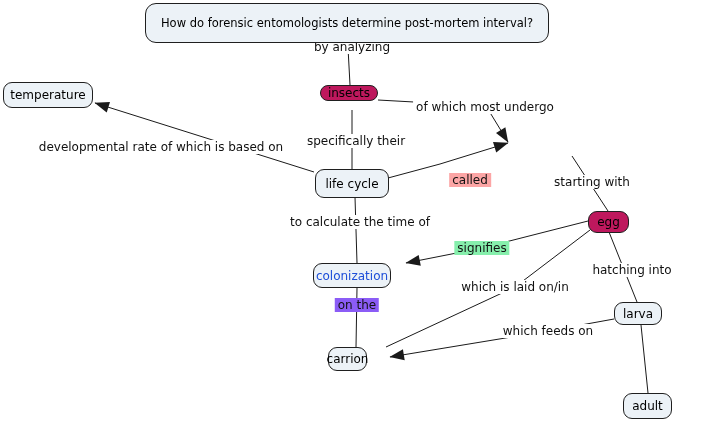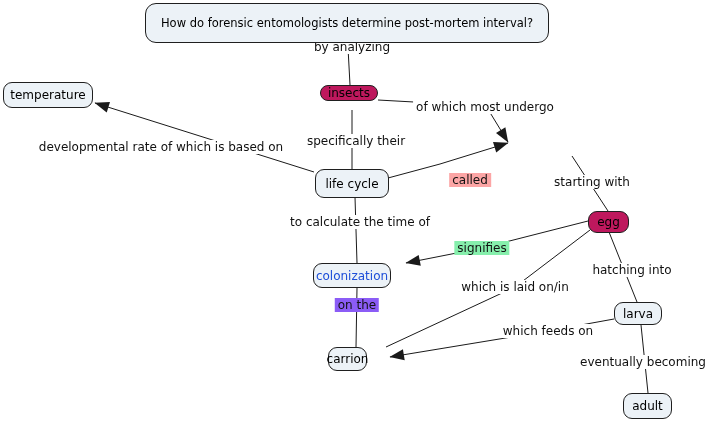--- a/index.html
+++ b/index.html
@@ -72,21 +72,20 @@
     <div class="edge-label" data-name="linking-phrase-insects-life-cycle" style="left: 356px; top: 141px; background: rgb(255, 255, 255);">specifically their</div>
     <div class="edge-label" data-name="linking-phrase-life-cycle-temperature" style="left: 161px; top: 127px; background: rgb(255, 255, 255); margin-top: 20px;">developmental rate of which is based on</div>
     <div class="edge-label" data-name="linking-phrase-life-cycle-metamorphosis" style="left: 440px; top: 180px; background: #fca5a5; margin-left: 30px;">called</div>
     <div class="edge-label" data-name="linking-phrase-metamorphosis-egg" style="left: 592px; top: 182px; background: rgb(255, 255, 255);">starting with</div>
     <div class="edge-label" data-name="linking-phrase-life-cycle-colonization" style="left: 360px; top: 222px; background: rgb(255, 255, 255);">to calculate the time of</div>
     <div class="edge-label" data-name="linking-phrase-egg-colonization" style="left: 482px; top: 248px; background: #86efac;">signifies</div>
     <div class="edge-label" data-name="linking-phrase-egg-carrion" style="left: 515px; top: 287px; background: rgb(255, 255, 255);">which is laid on/in</div>
     <div class="edge-label" data-name="linking-phrase-egg-larva" style="left: 632px; top: 270px; background: rgb(255, 255, 255);">hatching into</div>
     <div class="edge-label" data-name="linking-phrase-colonization-carrion" style="left: 357px; top: 305px; background: #8b5cf6;">on the</div>
     <div class="edge-label" data-name="linking-phrase-larva-carrion" style="left: 548px; top: 331px; background: rgb(255, 255, 255);">which feeds on</div>
-    <div class="edge-label" data-name="linking-phrase-larva-adult" style="left: 643px; top: 362px; background: rgb(255, 255, 255);">eventually becoming</div>
     <div class="node" data-name="concept-node-question" style="left: 145px; top: 3px; width: 404px; height: 40px; background: rgb(236, 242, 247); border-color: rgb(31, 31, 31); color: rgb(0, 0, 0);">How do forensic entomologists determine post-mortem interval?</div>
     <div class="node" data-name="concept-node-temperature" style="left: 3px; top: 82px; width: 90px; height: 26px; background: rgb(236, 242, 247); border-color: rgb(31, 31, 31); color: rgb(0, 0, 0);">temperature</div>
     <div class="node" data-name="concept-node-insects" style="left: 320px; top: 85px; width: 58px; height: 16px; background: #be185d; border-color: rgb(31, 31, 31); color: rgb(0, 0, 0);">insects</div>
     <div class="node" data-name="concept-node-life-cycle" style="left: 315px; top: 169px; width: 74px; height: 29px; background: rgb(236, 242, 247); border-color: rgb(31, 31, 31); color: rgb(0, 0, 0);">life cycle</div>
     <div class="node" data-name="concept-node-egg" style="left: 588px; top: 211px; width: 41px; height: 22px; background: #be185d; border-color: rgb(31, 31, 31); color: rgb(0, 0, 0);">egg</div>
     <div class="node" data-name="concept-node-colonization" style="left: 313px; top: 263px; width: 78px; height: 25px; background: rgb(236, 242, 247); border-color: rgb(31, 31, 31); color: #1d4ed8;">colonization</div>
     <div class="node" data-name="concept-node-larva" style="left: 614px; top: 302px; width: 48px; height: 23px; background: rgb(236, 242, 247); border-color: rgb(31, 31, 31); color: rgb(0, 0, 0);">larva</div>
     <div class="node" data-name="concept-node-carrion" style="left: 328px; top: 347px; width: 39px; height: 24px; background: rgb(236, 242, 247); border-color: rgb(31, 31, 31); color: rgb(0, 0, 0);">carrion</div>
     <div class="node" data-name="concept-node-adult" style="left: 623px; top: 393px; width: 49px; height: 26px; background: rgb(236, 242, 247); border-color: rgb(31, 31, 31); color: rgb(0, 0, 0);">adult</div>
   </div>

